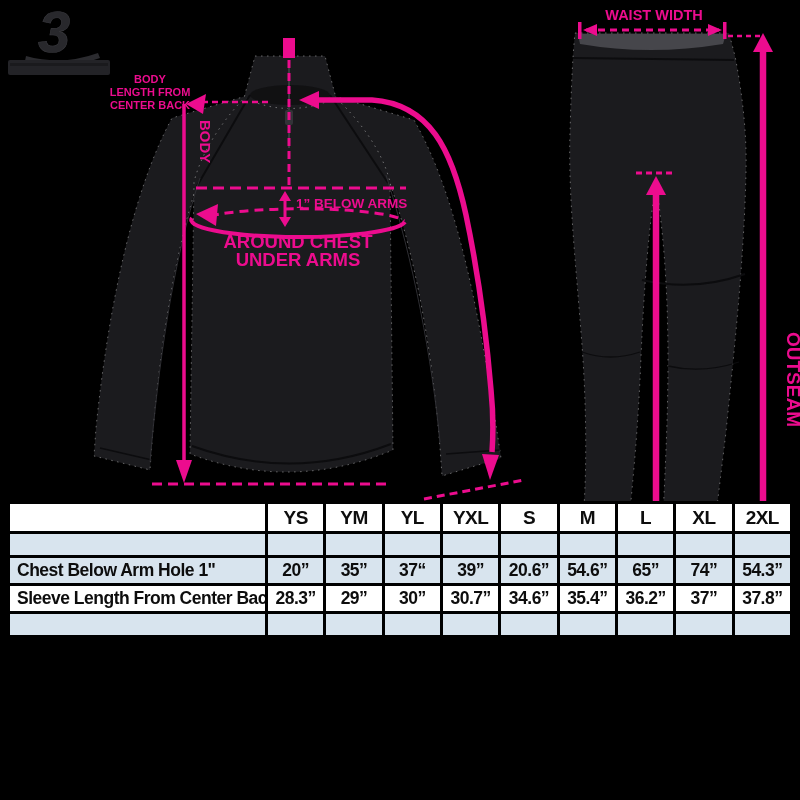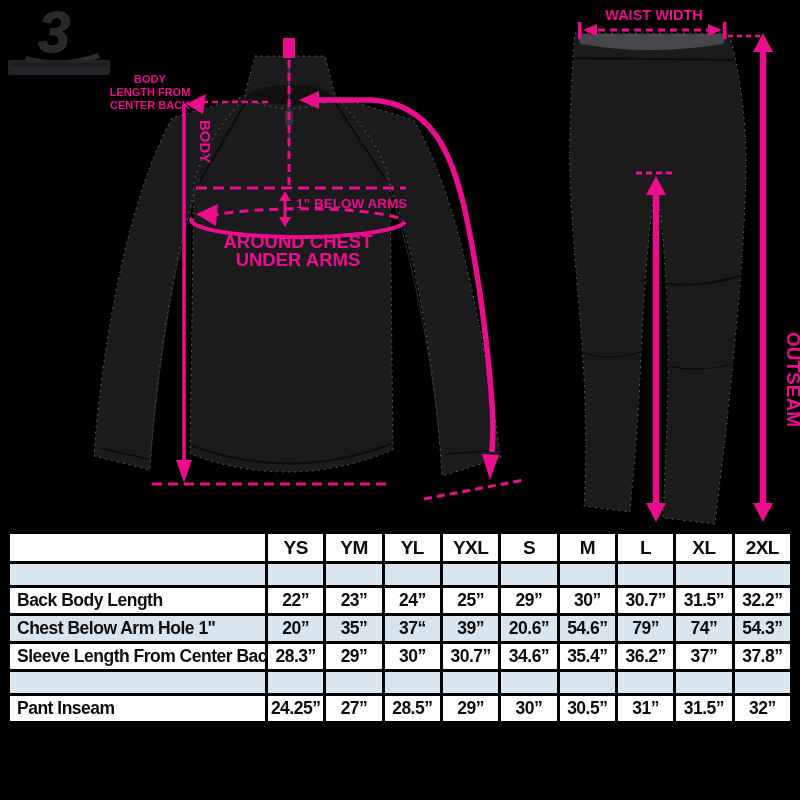--- a/index.html
+++ b/index.html
@@ -16,21 +16,21 @@
   .stage{position:relative;width:800px;height:800px;background:var(--background)}
   svg.diagram{position:absolute;top:0;left:0;display:block}
 
   .pk-t{fill:var(--accent);font-weight:bold;font-family:"Liberation Sans",sans-serif}
   .pk-s{stroke:var(--accent);fill:none}
   .pk-f{fill:var(--accent)}
   .garment{fill:var(--garment);stroke:rgba(255,255,255,.38);stroke-width:1;stroke-dasharray:1.5 4.5}
   .seam{stroke:#0c0c0e;fill:none}
   .hiseam{stroke:#2e2e33;fill:none}
 
-  .size-table-wrap{position:absolute;top:531px;left:7px;width:786px}
+  .size-table-wrap{position:absolute;top:501px;left:7px;width:786px}
   table[data-name="size-table"]{
     border-collapse:collapse;width:100%;background:#fff;table-layout:fixed;
     border:3px solid #000;
   }
   table[data-name="size-table"] th,
   table[data-name="size-table"] td{
     border:3px solid #000;font-weight:bold;color:#0d0d0d;text-align:center;
     font-size:17.5px;letter-spacing:-0.5px;padding:0;height:25px;overflow:hidden;white-space:nowrap;
   }
   table[data-name="size-table"] th{font-size:19px;height:27px;background:#fff}
@@ -168,41 +168,29 @@
             <td data-name="measurement-value"></td>
             <td data-name="measurement-value"></td>
             <td data-name="measurement-value"></td>
             <td data-name="measurement-value"></td>
             <td data-name="measurement-value"></td>
             <td data-name="measurement-value"></td>
             <td data-name="measurement-value"></td>
             <td data-name="measurement-value"></td>
             <td data-name="measurement-value"></td>
           </tr>
-          <tr data-name="table-row">
-            <td class="labelcol" data-name="measurement-label">Back Body Length</td>
-            <td data-name="measurement-value">22”</td>
-            <td data-name="measurement-value">23”</td>
-            <td data-name="measurement-value">24”</td>
-            <td data-name="measurement-value">25”</td>
-            <td data-name="measurement-value">29”</td>
-            <td data-name="measurement-value">30”</td>
-            <td data-name="measurement-value">30.7”</td>
-            <td data-name="measurement-value">31.5”</td>
-            <td data-name="measurement-value">32.2”</td>
-          </tr>
           <tr data-name="table-row" class="shaded">
             <td class="labelcol" data-name="measurement-label">Chest Below Arm Hole 1"</td>
             <td data-name="measurement-value">20”</td>
             <td data-name="measurement-value">35”</td>
             <td data-name="measurement-value">37“</td>
             <td data-name="measurement-value">39”</td>
             <td data-name="measurement-value">20.6”</td>
             <td data-name="measurement-value">54.6”</td>
-            <td data-name="measurement-value">79”</td>
+            <td data-name="measurement-value">65”</td>
             <td data-name="measurement-value">74”</td>
             <td data-name="measurement-value">54.3”</td>
           </tr>
           <tr data-name="table-row">
             <td class="labelcol" data-name="measurement-label">Sleeve Length From Center Back</td>
             <td data-name="measurement-value">28.3”</td>
             <td data-name="measurement-value">29”</td>
             <td data-name="measurement-value">30”</td>
             <td data-name="measurement-value">30.7”</td>
             <td data-name="measurement-value">34.6”</td>
@@ -216,29 +204,17 @@
             <td data-name="measurement-value"></td>
             <td data-name="measurement-value"></td>
             <td data-name="measurement-value"></td>
             <td data-name="measurement-value"></td>
             <td data-name="measurement-value"></td>
             <td data-name="measurement-value"></td>
             <td data-name="measurement-value"></td>
             <td data-name="measurement-value"></td>
             <td data-name="measurement-value"></td>
           </tr>
-          <tr data-name="table-row">
-            <td class="labelcol" data-name="measurement-label">Pant Inseam</td>
-            <td data-name="measurement-value">24.25”</td>
-            <td data-name="measurement-value">27”</td>
-            <td data-name="measurement-value">28.5”</td>
-            <td data-name="measurement-value">29”</td>
-            <td data-name="measurement-value">30”</td>
-            <td data-name="measurement-value">30.5”</td>
-            <td data-name="measurement-value">31”</td>
-            <td data-name="measurement-value">31.5”</td>
-            <td data-name="measurement-value">32”</td>
-          </tr>
         </tbody>
     </table>
   </div>
 
 </div>
 
 </body></html>

